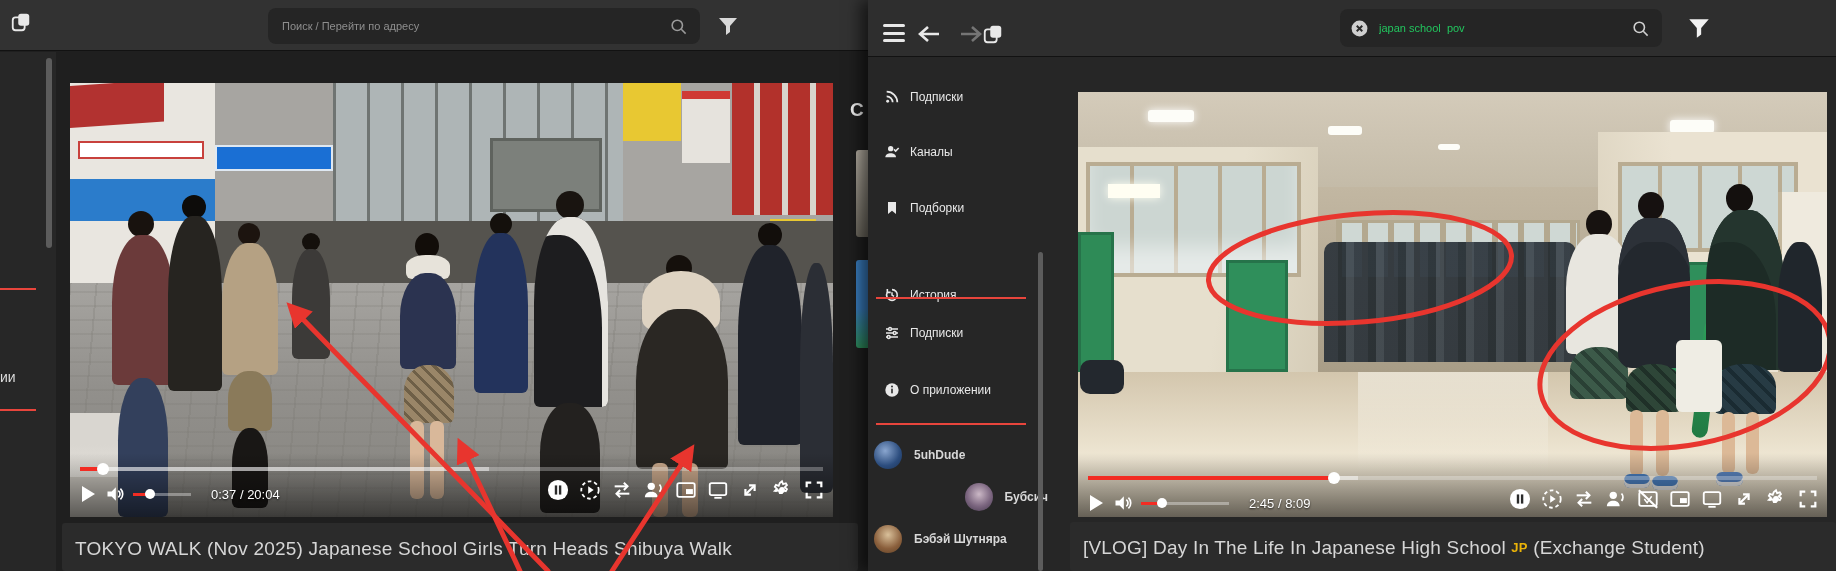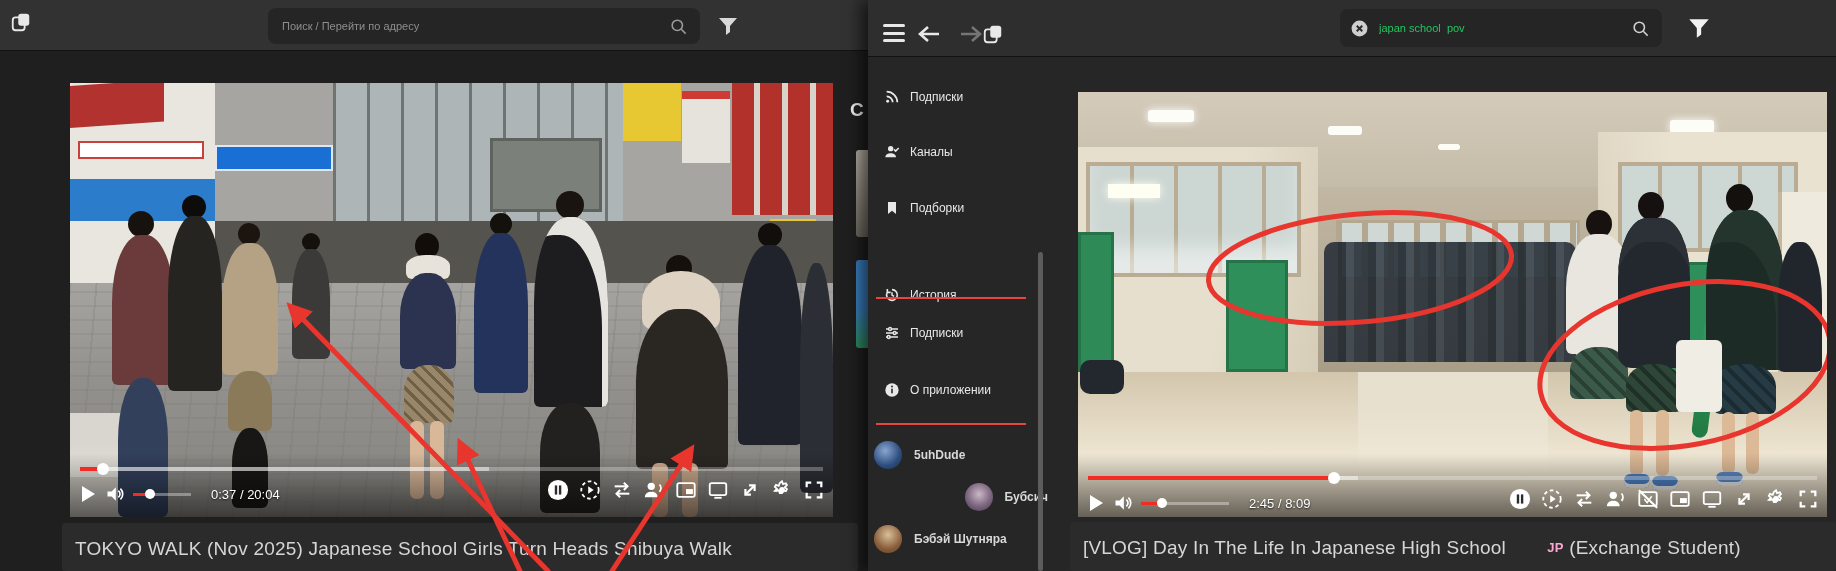--- a/index.html
+++ b/index.html
@@ -21,21 +21,21 @@
   .red-div { position:absolute; height:2px; background:#e8453c; }
   .sb-scroll { position:absolute; background:#5c5c5c; border-radius:3px; }
   .cutlabel { position:absolute; color:#dcdcdc; font-size:14px; }
   .player { position:absolute; background:#000; overflow:hidden; }
   #player-left { left:70px; top:83px; width:763px; height:434px; }
   #player-right { left:210px; top:92px; width:749px; height:425px; }
   .titlebar { position:absolute; background:#2b2b2b; border-radius:3px; overflow:hidden; white-space:nowrap; }
   #title-left { left:62px; top:523px; width:796px; height:48px; }
   #title-right { left:202px; top:522px; width:766px; height:49px; }
   .vtitle { position:absolute; left:13px; top:15px; color:#d6d6d6; font-size:19px; letter-spacing:.2px; }
-  .badge-jp { color:#f9a8d4; font-size:13px; font-weight:bold; vertical-align:2px;margin-left:36px; }
+  .badge-jp { color:#eab308; font-size:13px; font-weight:bold; vertical-align:2px; }
   .related-head { position:absolute; left:850px; top:99px; color:#f0f0f0; font-size:19px; font-weight:bold; }
   .thumb { position:absolute; left:856px; width:12px; border-radius:3px 0 0 3px; }
   
   .rsb-item { position:absolute; left:0; width:180px; height:24px; display:flex; align-items:center; gap:10px; cursor:pointer; }
   .rsb-item .lbl { color:#e8e8e8; font-size:12px; }
   .rsb-item .ic { width:16px; height:16px; margin-left:16px; }
   .chan { position:absolute; left:0; width:180px; height:30px; display:flex; align-items:center; cursor:pointer; }
   .chan .av { width:28px; height:28px; border-radius:50%; margin-left:6px; }
   .chan .nm { color:#d8d8d8; font-size:12px; font-weight:bold; margin-left:12px; }
   
@@ -78,20 +78,26 @@
           </svg>
       </span>
     </div>
     <div class="ibtn" style="left:714px; top:12px; width:28px; height:28px;">
       <svg width="24" height="24" viewBox="0 0 24 24">
           <path d="M3 4h18l-7 8v6l-4 3v-9z" fill="#d9d9d9"></path>
         </svg>
     </div>
   </div>
 
+  <div class="lw-sidebar">
+    <div class="sb-scroll" style="left:46px; top:6px; width:6px; height:190px;"></div>
+    <div class="red-div" style="left:0; top:236px; width:36px;"></div>
+    <span class="cutlabel" style="left:0px; top:317px;">ии</span>
+    <div class="red-div" style="left:0; top:357px; width:36px;"></div>
+  </div>
 
   <div class="player" id="player-left">
 
     <div class="sc" style="left:0;top:0;width:763px;height:434px;background:linear-gradient(#a7a5a1 45%,#92908c 70%,#86847f);"></div>
     <div class="sc" style="left:0;top:195px;width:763px;height:239px;background:repeating-linear-gradient(95deg,rgba(120,118,112,.25) 0 2px,transparent 2px 26px),repeating-linear-gradient(0deg,rgba(120,118,112,.2) 0 2px,transparent 2px 14px);"></div>
     <div class="sc" style="left:0;top:0;width:145px;height:200px;background:#e9e6e0;"></div>
     <div class="sc" style="left:-6px;top:0;width:100px;height:42px;background:#b23230;transform:skewY(-4deg);"></div>
     <div class="sc" style="left:8px;top:58px;width:126px;height:18px;background:#fff;border:2px solid #c8413c;"></div>
     <div class="sc" style="left:0;top:96px;width:145px;height:42px;background:#2b7ccb;"></div>
     <div class="sc" style="left:145px;top:62px;width:118px;height:26px;background:#1a6fd4;border:2px solid #dfe8f2;"></div>

